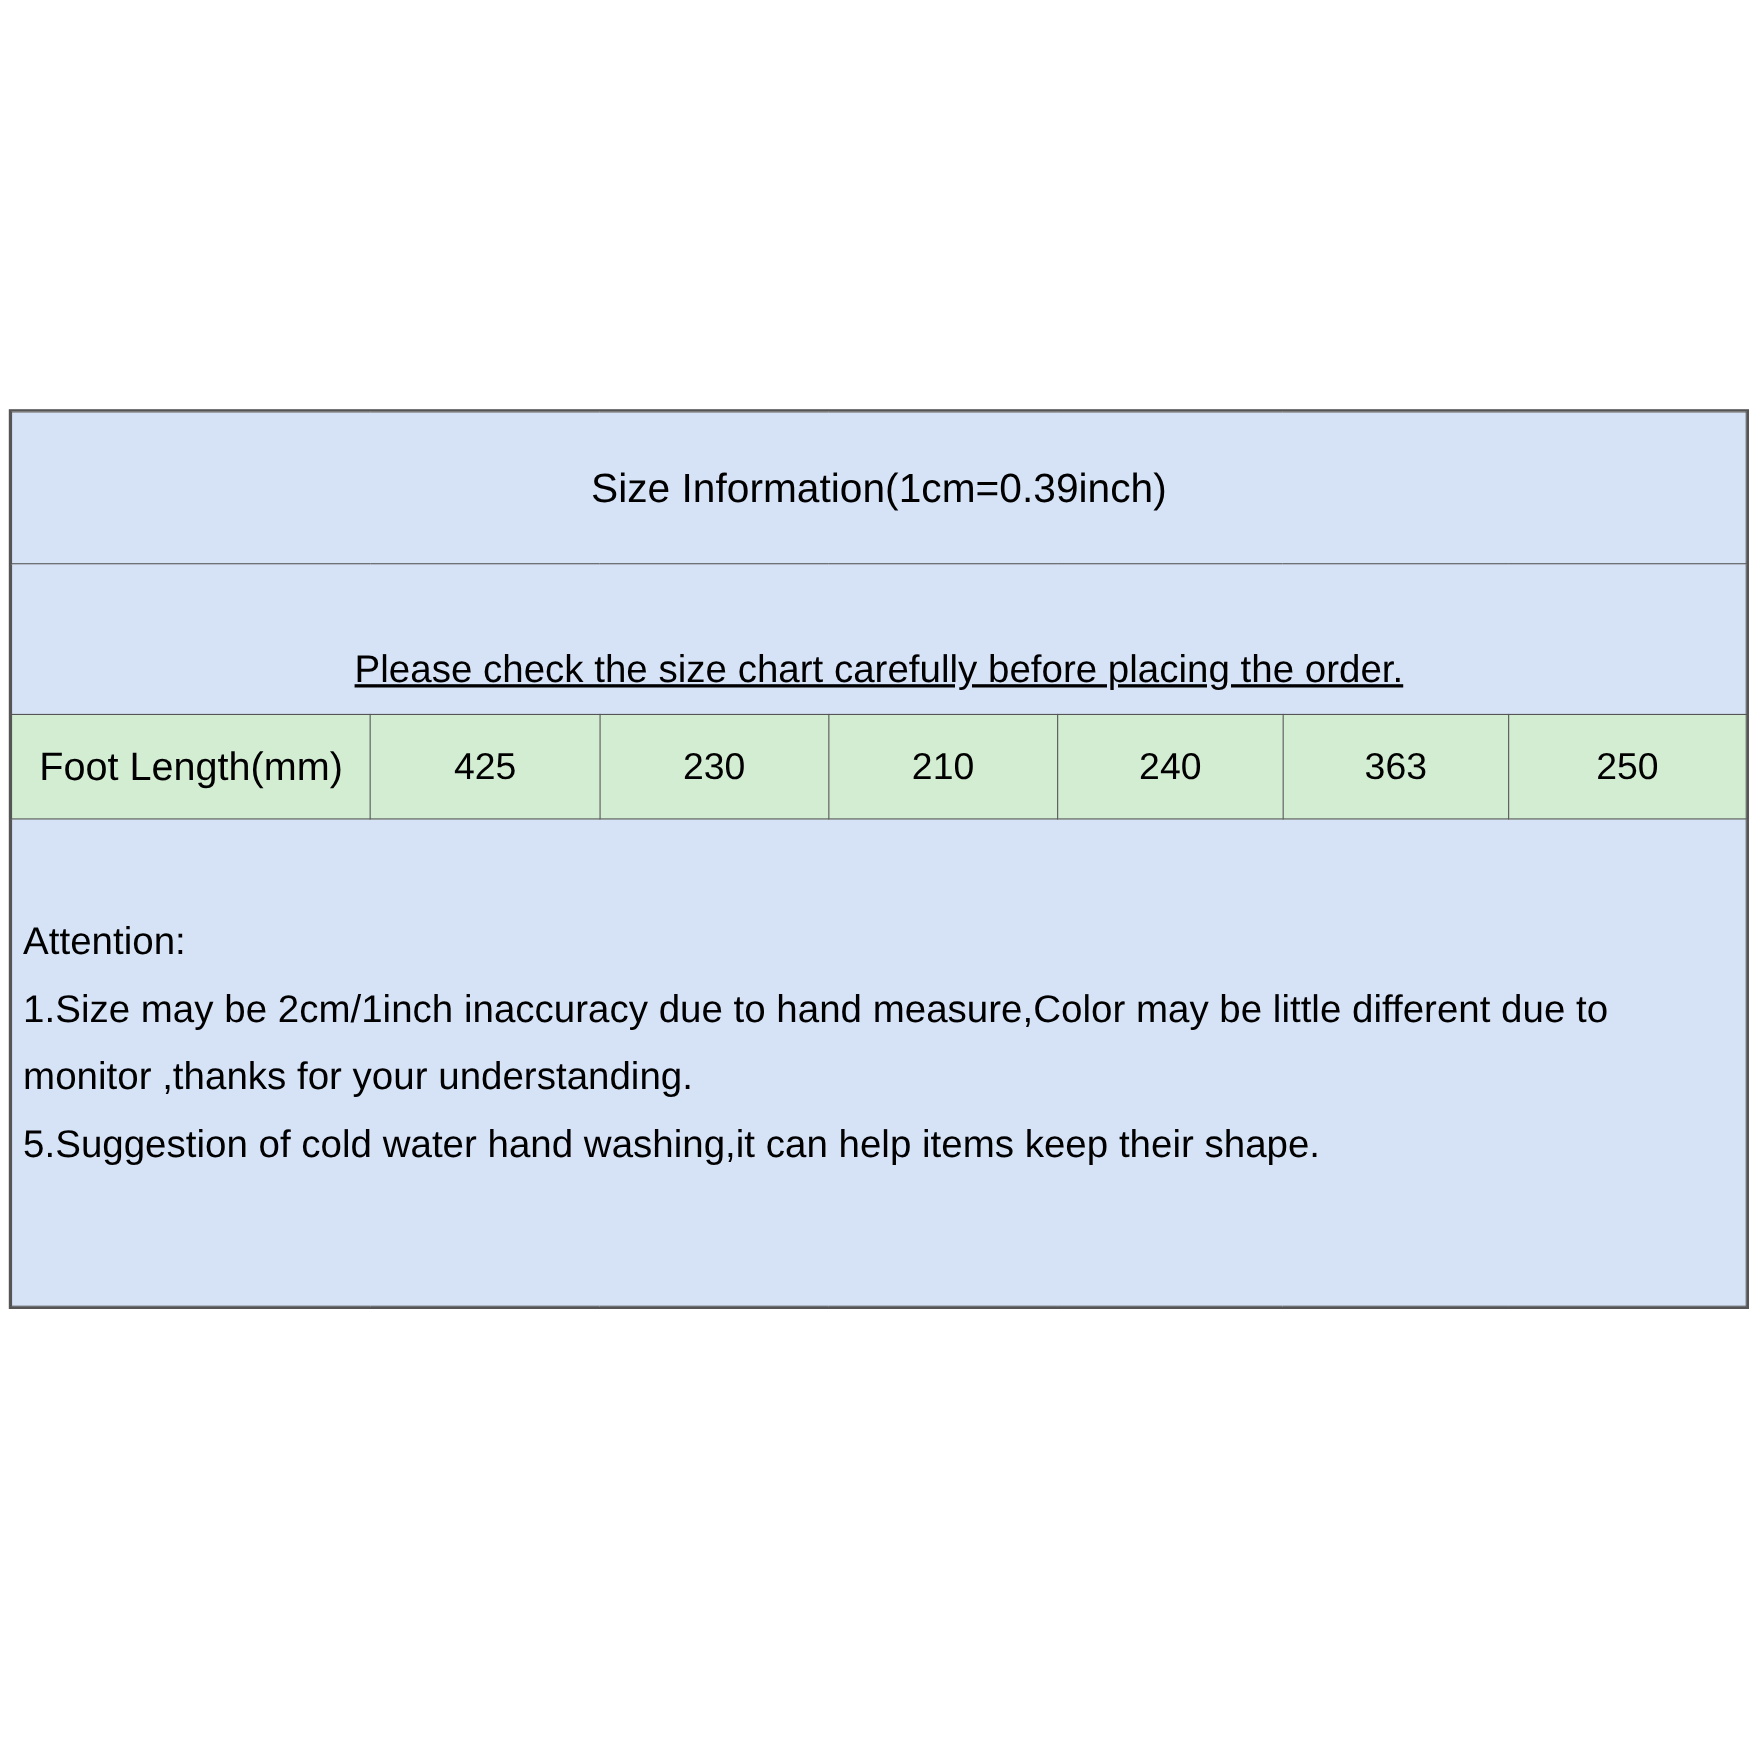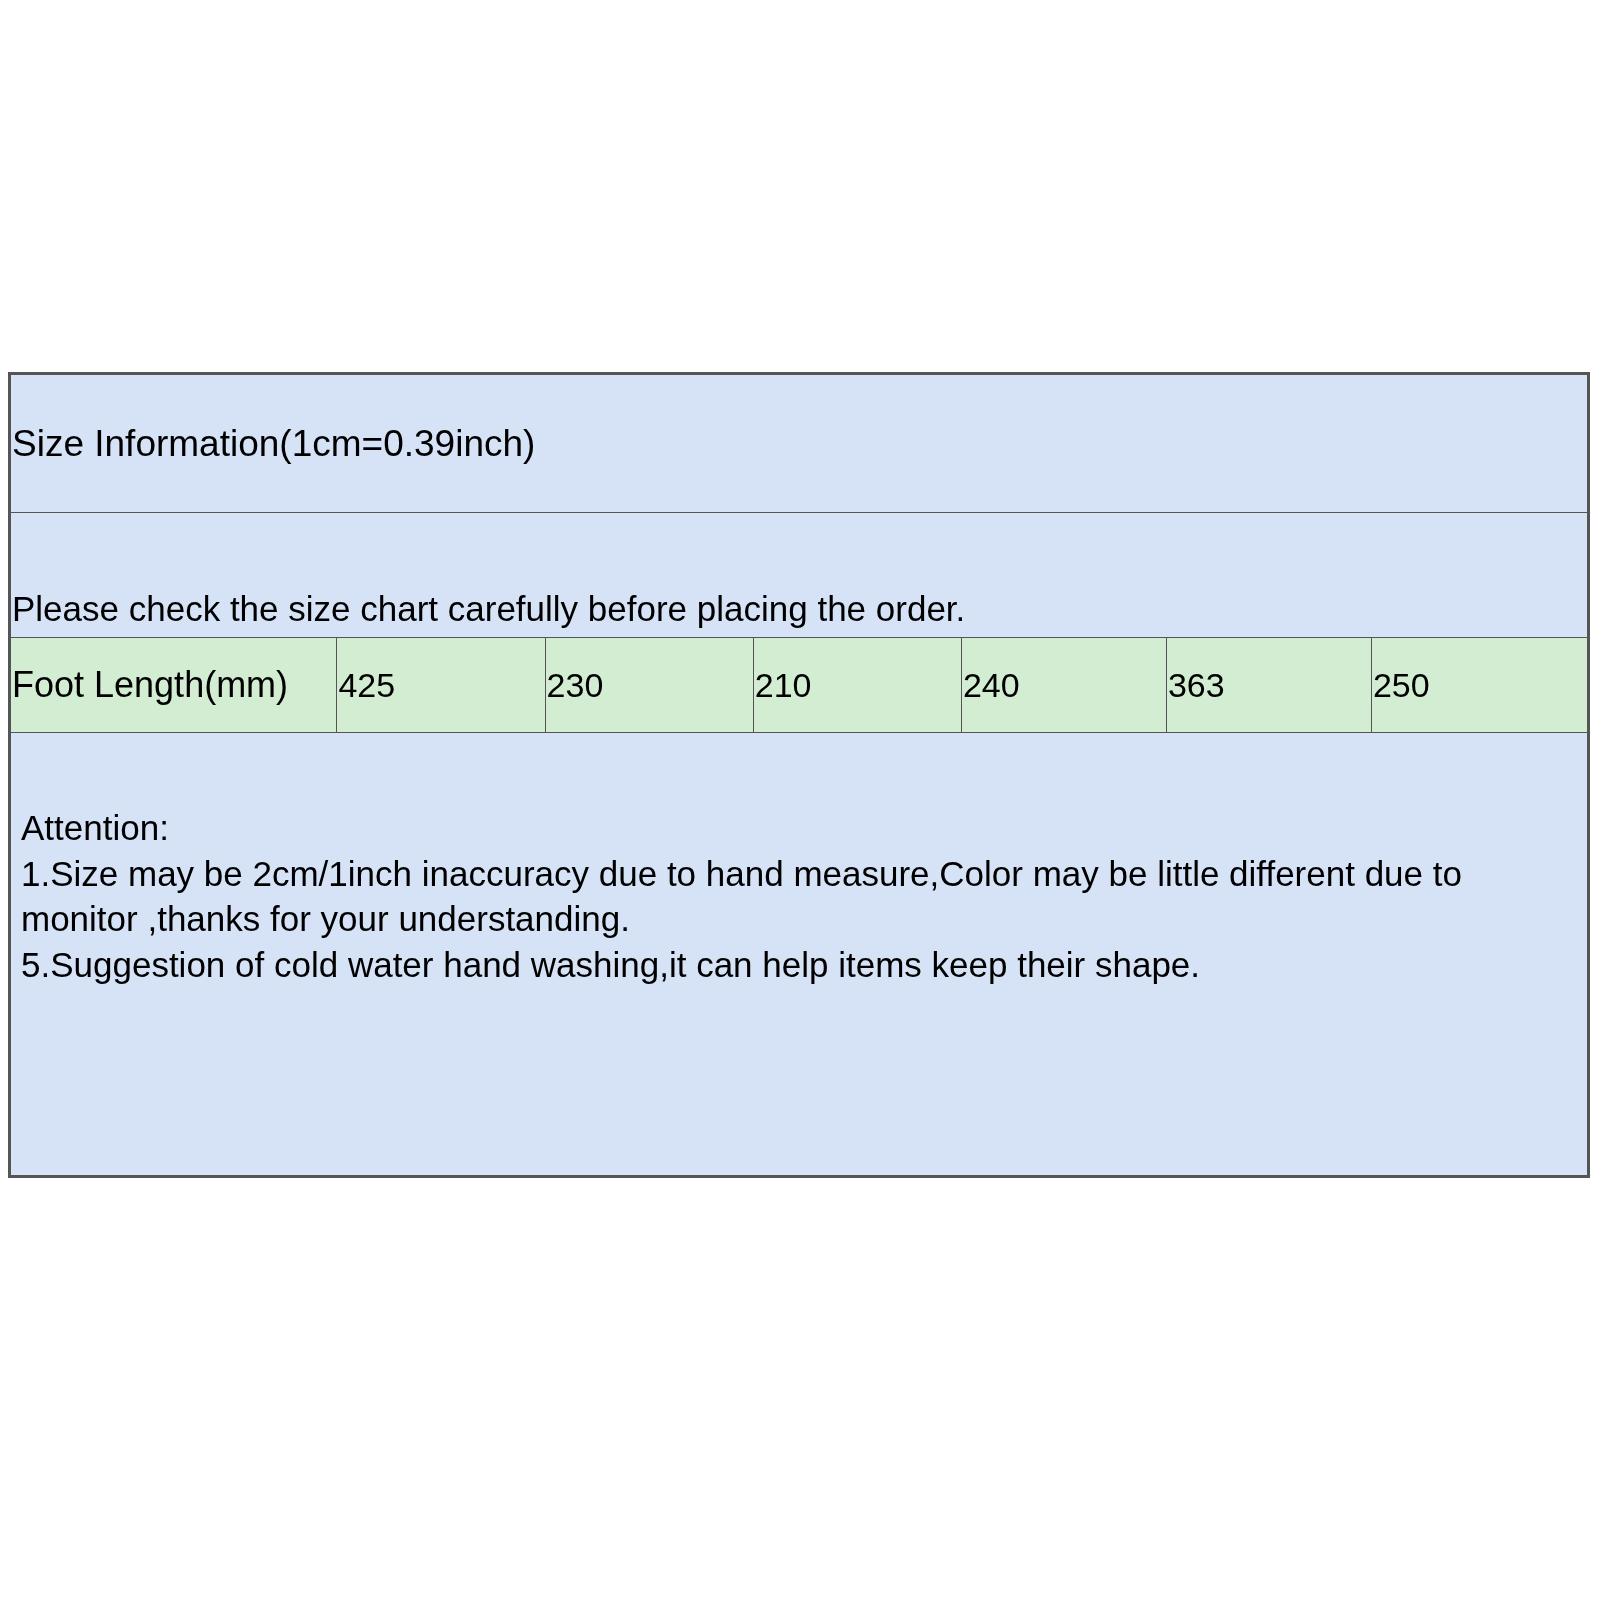--- a/index.html
+++ b/index.html
@@ -27,41 +27,43 @@
   }
 
   .size-table {
     width: 100%;
     border-collapse: collapse;
     table-layout: fixed;
   }
 
   .size-table td {
     border: 1px solid #555555;
+    text-align: center;
     vertical-align: middle;
     font-size: 34px;
     font-weight: 400;
     color: #000000;
   }
 
   
   .band {
     background: #d6e3f7;
   }
 
   .title-cell {
     height: 135px;
     font-size: 37px !important;
   }
 
   .please-cell {
     height: 115px;
     vertical-align: bottom !important;
-    padding-bottom: 8px;
+    padding-bottom: 20px;
     font-size: 35px !important;
+    text-decoration: underline;
   }
 
   
   .green {
     background: #d3edd3;
   }
 
   .green td {
     height: 92px;
   }
@@ -76,20 +78,21 @@
     text-align: left !important;
     vertical-align: top !important;
     padding: 72px 10px 10px 10px;
     line-height: 1.30;
     font-size: 35px !important;
   }
 
   .attention-cell .line {
     display: block;
     white-space: pre-wrap;
+    margin-top: 16px;
   }
 </style>
 </head>
 <body>
 
 <div class="chart-wrap">
   <table class="size-table">
     <colgroup>
       <col style="width:20.7%">
       <col style="width:13.2%">

